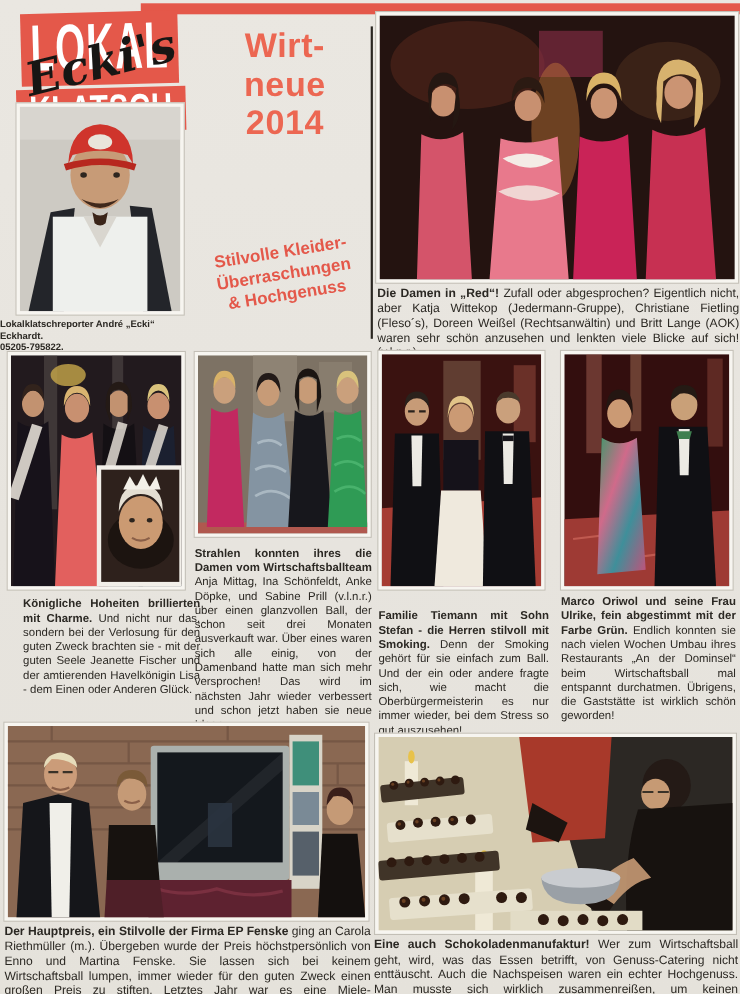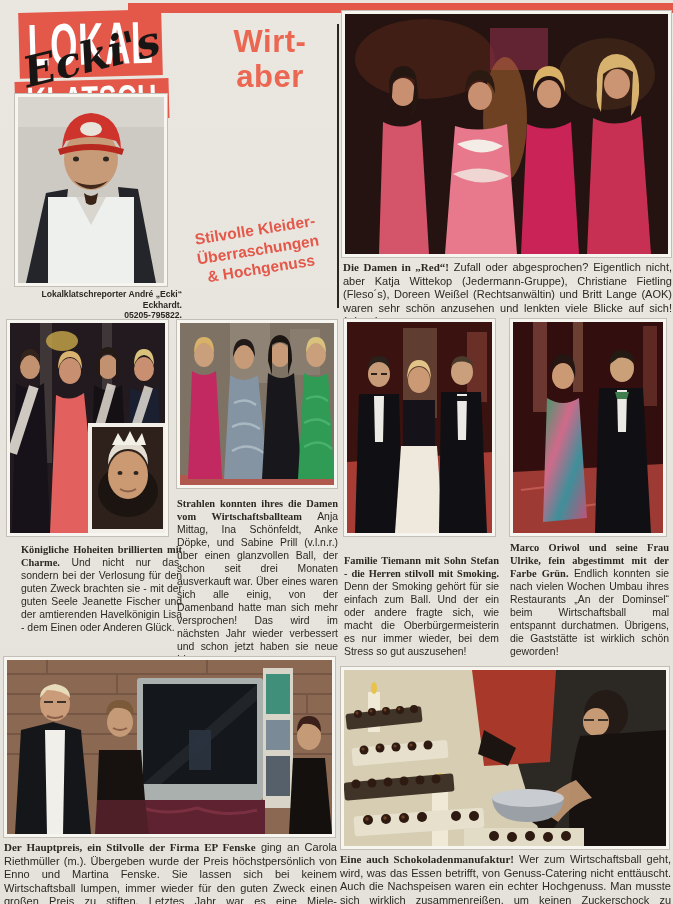--- a/index.html
+++ b/index.html
@@ -16,35 +16,35 @@
                   display:flex; align-items:center; justify-content:center; transform:rotate(-1.5deg); }
   .logo .block1 span { color:#fff; font-weight:bold; font-size:35px; letter-spacing:1px;
                   transform:scaleY(1.7); font-family:"Liberation Sans",sans-serif; }
   .logo .block2 { position:absolute; left:1px; top:72px; width:154px; height:40px; background:#e4584a;
                   display:flex; align-items:center; justify-content:center; transform:rotate(-1.5deg); }
   .logo .block2 span { color:#fff; font-weight:bold; font-size:27px; letter-spacing:0.5px; transform:scaleY(1.4); }
   .logo .eckis { position:absolute; left:8px; top:24px; z-index:3; color:#171614;
                   font-family:"DejaVu Serif", serif; font-style:italic; font-weight:bold;
                   font-size:42px; transform:rotate(-14deg); white-space:nowrap; }
 
-  .title { position:absolute; left:192px; top:24px; width:156px; text-align:center;
+  .title { position:absolute; left:181px; top:24px; width:156px; text-align:center;
            color:#ec6752; font-weight:bold; font-size:31px; line-height:35px; letter-spacing:.5px; }
   .subtitle { position:absolute; left:170px; top:220px; width:176px; transform:rotate(-9deg);
            color:#e4584a; font-weight:bold; font-size:15.5px; line-height:19.5px; text-align:center; }
 
   .rule-v { position:absolute; left:337px; top:24px; width:2px; height:284px; background:#2a2621; }
 
   .photo { position:absolute; background:#f7f5f0; padding:3px; border:1px solid #c3bfb6; }
   .photo svg { display:block; width:100%; height:100%; }
 
   .cap { position:absolute; font-size:10.4px; line-height:13px; text-align:justify;
          color:#2b2823; hyphens:auto; }
   .cap-lg { font-size:11px; line-height:13.6px; }
-  .cap b { font-weight:bold;font-family:Liberation Serif, serif; }
-  .repcap { position:absolute; left:0; top:289px; width:182px; text-align:right;
+  .cap b { font-weight:bold; }
+  .repcap { position:absolute; left:0; top:289px; width:182px; text-align:left;
             font-size:8.6px; line-height:10.6px; font-weight:bold; color:#2b2823; }
 </style>
 </head>
 <body>
 
 <div class="page">
 
   <div class="topbar"></div>
 
   <div class="logo">
@@ -52,21 +52,22 @@
       <span>LOKAL</span>
     </div>
     <div class="block2">
       <span>KLATSCH</span>
     </div>
     <div class="eckis">Ecki's</div>
   </div>
 
   <div class="title">
     <div>Wirt-</div>
-    <div>aber</div>
+    <div>neue</div>
+    <div>2014</div>
   </div>
 
   <div class="subtitle">
     <div>Stilvolle Kleider-</div>
     <div>Überraschungen</div>
     <div>&amp; Hochgenuss</div>
   </div>
 
   <div class="rule-v"></div>
 

